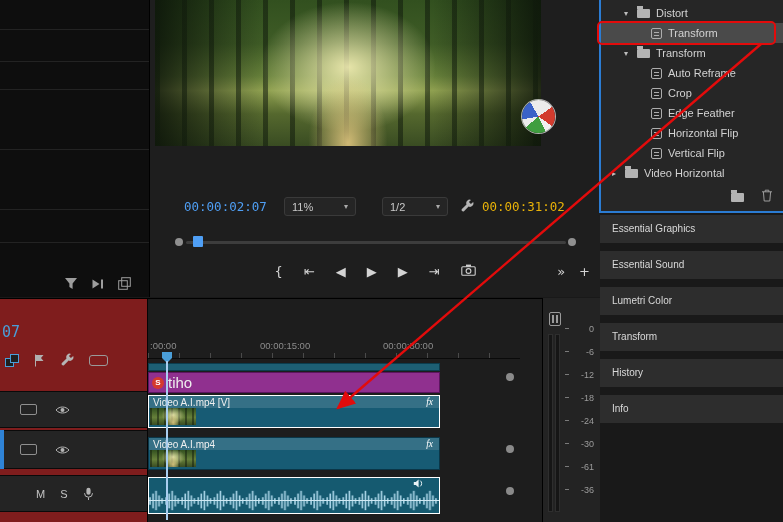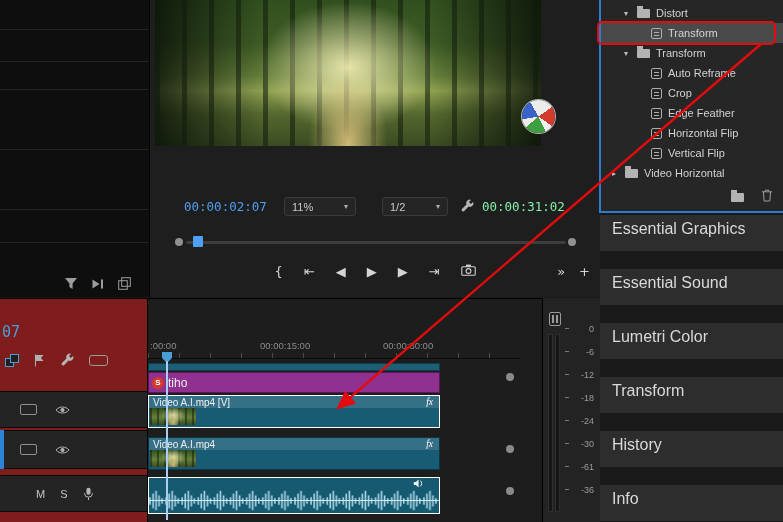--- a/index.html
+++ b/index.html
@@ -21,21 +21,21 @@
   radial-gradient(135px 100px at 50% 46%, rgba(255,248,190,.85), rgba(255,248,190,0) 65%),
   repeating-linear-gradient(90deg, rgba(16,26,12,.55) 0 5px, rgba(16,26,12,0) 5px 27px),
   linear-gradient(90deg, rgba(6,12,6,.8), rgba(6,12,6,0) 28%, rgba(6,12,6,0) 72%, rgba(6,12,6,.8)),
   linear-gradient(180deg,#32501f 0%,#3f5c26 30%,#66803a 52%,#8fa050 62%,#55682e 78%,#394c22 100%)}
 .pinwheel{position:absolute;left:367px;top:100px;width:33px;height:33px;border-radius:50%;
  background:conic-gradient(from 15deg,#ececec 0 40deg,#d23b2e 40deg 110deg,#f0f0f0 110deg 140deg,#3f9e3f 140deg 215deg,#ececec 215deg 245deg,#3a62c8 245deg 315deg,#ececec 315deg 360deg);
  box-shadow:0 0 0 1px rgba(255,255,255,.65)}
 .mon-controls{position:absolute;left:0;top:196px;width:100%;height:22px}
 .tc{font-family:"DejaVu Sans Mono",monospace;font-size:12.5px}
 .tc.cur{position:absolute;left:34px;top:3px;color:#4f9ff5}
-.tc.dur{position:absolute;left:332px;top:3px;color:#86efac}
+.tc.dur{position:absolute;left:332px;top:3px;color:#eab308}
 .msel{position:absolute;top:1px;height:19px;background:#252525;border:1px solid #3a3a3a;border-radius:3px;color:#c8c8c8;font-size:11px;display:flex;align-items:center;justify-content:space-between;padding:0 7px}
 .msel.zoom{left:134px;width:72px}
 .msel.res{left:232px;width:66px}
 .msel .chev{font-size:8px;color:#aaa;margin-left:6px;font-family:"DejaVu Sans",sans-serif}
 .micon.wrench{position:absolute;left:310px;top:3px}
 .scrub{position:absolute;left:0;top:234px;width:100%;height:16px}
 .scrub .bar{position:absolute;left:36px;right:34px;top:7px;height:3px;background:#3d3d3d;border-radius:2px}
 .scrub .dot{position:absolute;top:4px;width:8px;height:8px;border-radius:50%;background:#909090}
 .scrub .dot.l{left:25px}.scrub .dot.r{right:24px}
 .mph{position:absolute;left:43px;top:2px;width:10px;height:11px;background:#4f9ff5;border-radius:1px}
@@ -51,21 +51,21 @@
 .fx-row.eff{padding-left:50px}
 .fx-row.hl{background:#4a4a4a}
 .tw{width:10px;text-align:center;font-size:8px;color:#bcbcbc;font-family:"DejaVu Sans",sans-serif}
 .fld{position:relative;width:13px;height:9px;background:#b3b3b3;border-radius:1px;flex:none}
 .fld::before{content:"";position:absolute;top:-3px;left:0;width:6px;height:3px;background:#b3b3b3}
 .efficon{width:11px;height:11px;border:1px solid #adadad;border-radius:2px;flex:none;background-image:linear-gradient(#adadad,#adadad),linear-gradient(#adadad,#adadad);background-repeat:no-repeat;background-size:5px 1px,5px 1px;background-position:2px 3px,2px 6px}
 .fx-toolbar{position:absolute;right:10px;bottom:5px;display:flex;gap:17px;align-items:center}
 
 
 .pstack{position:absolute;left:600px;top:215px;width:183px}
-.ptab{height:36px;margin-bottom:18px;background:#2d2d2d;color:#d9d9d9;font-size:16px;line-height:28px;padding-left:12px}
+.ptab{height:28px;margin-bottom:8px;background:#2d2d2d;color:#d9d9d9;font-size:10px;line-height:28px;padding-left:12px}
 
 
 .timeline{position:absolute;left:0;top:298px;width:542px;height:224px;background:#1d1d1d;border-top:1px solid #000}
 .tl-left{position:absolute;left:0;top:0;width:148px;height:100%;background:#7f1d1d;border-right:1px solid #050505}
 .tl-tc{position:absolute;left:2px;top:24px;font-family:"DejaVu Sans Mono",monospace;font-size:15px;color:#4a9ed8}
 .tl-tools{position:absolute;left:5px;top:54px;display:flex;gap:15px;align-items:center}
 .ccbox{width:19px;height:11px;border:1px solid #9a9a9a;border-radius:3px;display:inline-block}
 .trackhdr{position:absolute;left:0;right:0;background:#242424;border-top:1px solid #0a0a0a;border-bottom:1px solid #0a0a0a;display:flex;align-items:center}
 .trackhdr.v2{top:92px;height:37px;padding-left:20px;gap:18px}
 .trackhdr.v1{top:131px;height:39px;padding-left:20px;gap:18px}
@@ -73,21 +73,21 @@
 .patch{width:17px;height:11px;border:1px solid #8f8f8f;border-radius:2px;display:inline-block}
 .ms{background:none;border:0;color:#c3c3c3;font-size:11px;font-family:"Liberation Sans",sans-serif;padding:0}
 .v1-indicator{position:absolute;left:0;top:131px;width:4px;height:39px;background:#2f83d6}
 .tl-content{position:absolute;left:148px;top:0;right:22px;height:100%}
 .ruler{position:absolute;left:0;right:0;top:38px;height:22px;border-bottom:1px solid #0a0a0a;background-image:repeating-linear-gradient(90deg,#4a4a4a 0 1px,transparent 1px 31px);background-size:100% 5px;background-position:0 100%;background-repeat:no-repeat}
 .rl{position:absolute;top:3px;font-size:9.5px;color:#8c8c8c}
 .clip{position:absolute;left:0;width:292px}
 .clip.thin{top:64px;height:8px;background:#1d5f74;border:1px solid #0c3d4e}
 .clip.purple{top:73px;height:21px;background:#90308f;border:1px solid #5c1560;display:flex;align-items:center;gap:4px;padding-left:3px}
 .gbadge{width:12px;height:12px;border-radius:50%;background:#d43a2e;color:#fff;font-size:8px;font-weight:bold;display:flex;align-items:center;justify-content:center;flex:none}
-.glabel{color:#eee;font-size:12px;white-space:nowrap;overflow:hidden}
+.glabel{color:#eee;font-size:15px;white-space:nowrap;overflow:hidden}
 .vclip{background:#175b74;border:1px solid #0a3648}
 .vclip.v2sel{top:96px;height:33px;border:1px solid #fff}
 .vclip.v1c{top:138px;height:33px}
 .ctitle{height:12px;background:rgba(255,255,255,.13);display:flex;align-items:center;justify-content:space-between;padding:0 6px 0 4px}
 .cname{font-size:10px;color:#f0f0f0;white-space:nowrap}
 .cfx{font-size:9.5px;color:#fff;font-style:italic;font-family:"Liberation Serif",serif}
 .cbody{position:relative;height:18px}
 .thumb{position:absolute;left:1px;top:0;width:46px;height:17px;
  background:
   radial-gradient(10px 12px at 50% 85%, rgba(220,200,130,.9), transparent 70%),

